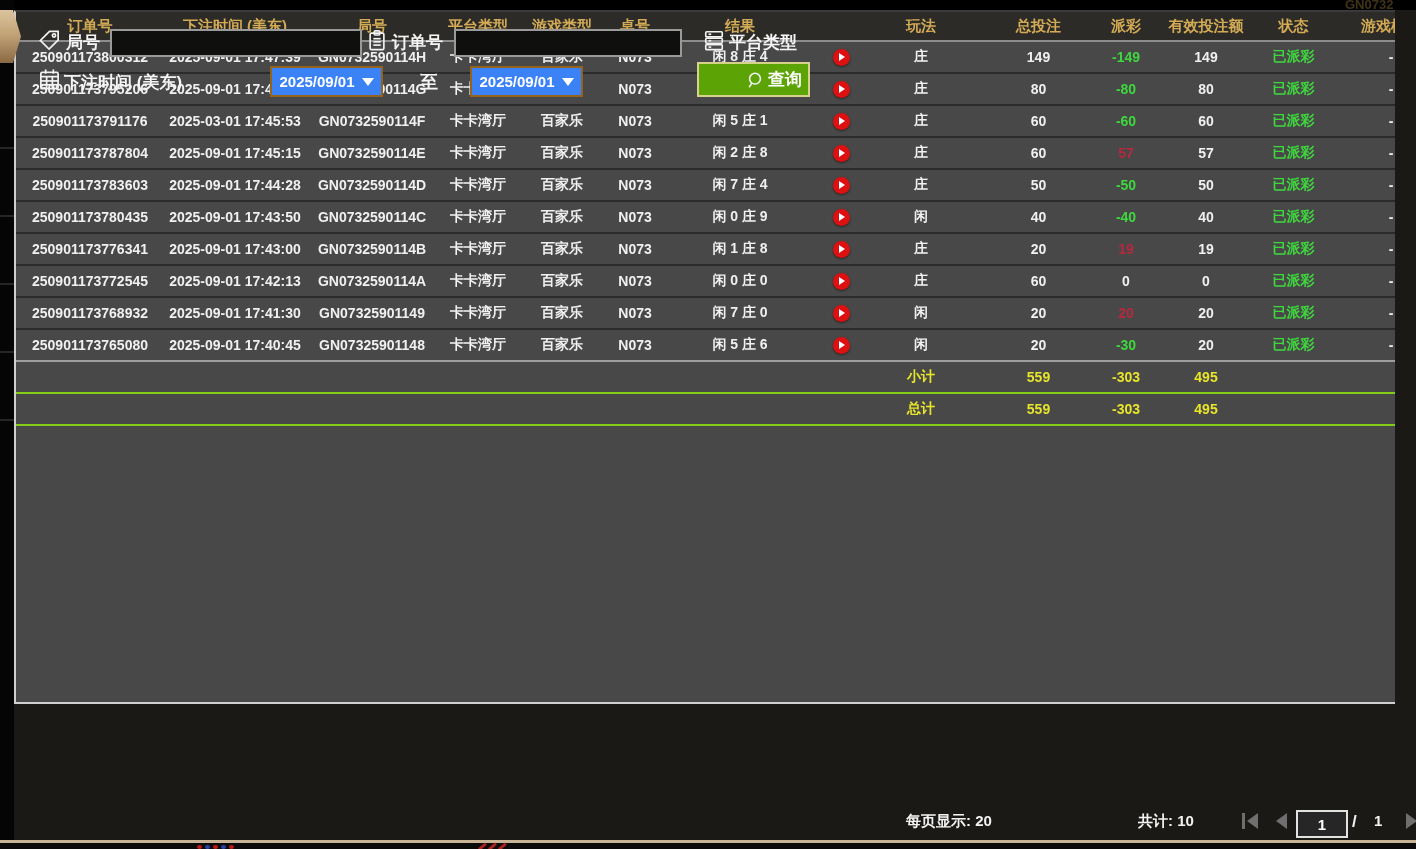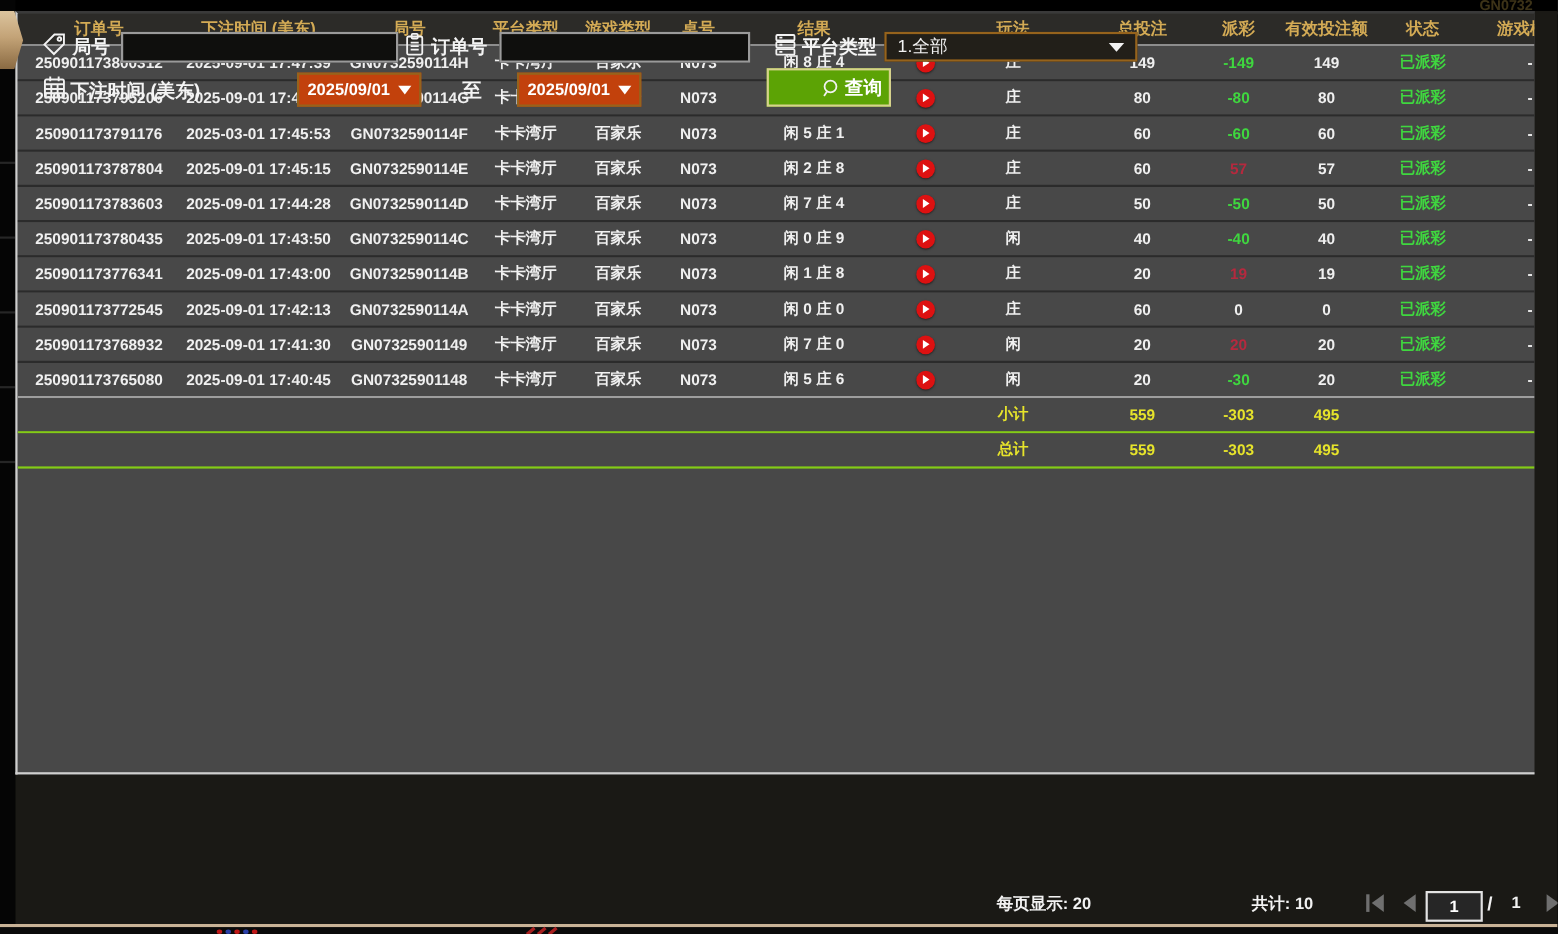--- a/index.html
+++ b/index.html
@@ -20,21 +20,21 @@
   #bg-gameno{left:1345px;top:-3px;font-size:13px;opacity:.3;}
   
   #panel{left:14px;top:10px;width:1402px;height:830px;background:#1a1915;}
   .icon{stroke:#f2f2f2;fill:none;stroke-width:1.8;}
   .flabel{color:#f4f4f4;font-size:17px;font-weight:700;white-space:nowrap;}
   .tinput{background:#0f0f0d;border:2px solid #9a9a9a;color:#fff;font-size:15px;padding:0 6px;outline:none;}
   #platform-select{background:#221f19;border:2px solid var(--accent-border);color:#f2f2f2;
     font-size:16px;display:flex;align-items:center;padding:0 10px;cursor:pointer;}
   #platform-select .sel-arrow{margin-left:auto;width:0;height:0;border-left:7px solid transparent;
     border-right:7px solid transparent;border-top:8px solid #f2f2f2;}
-  .datebtn{background:#c2410c;border:2px solid var(--accent-border);color:#fff;font-size:15px;
+  .datebtn{background:#3b82f6;border:2px solid var(--accent-border);color:#fff;font-size:15px;
     font-weight:700;display:flex;align-items:center;justify-content:center;cursor:pointer;}
   .datebtn .sel-arrow{margin-left:7px;width:0;height:0;border-left:6px solid transparent;
     border-right:6px solid transparent;border-top:8px solid #fff;}
   #query-btn{background:var(--query-green);border:2px solid #d6d28c;color:#fff;font-size:17px;
     font-weight:700;display:flex;align-items:center;justify-content:center;gap:4px;cursor:pointer;padding-left:41px;}
   
   #btable{left:23px;top:102px;width:1379px;height:690px;background:#484848;overflow:hidden;
     border-left:2px solid #cfcfcf;border-bottom:2px solid #cfcfcf;border-top:2px solid #3a3a3a;}
   .trow{display:grid;grid-template-columns:148px 142px 132px 80px 88px 58px 152px 50px 110px 125px 50px 110px 65px 130px;
     height:30px;background:#484848;border-bottom:2px solid #2b2b2b;}
@@ -100,24 +100,20 @@
 
   <svg class="abs icon" style="left:689px;top:19px" width="22" height="23" viewBox="0 0 24 24">
     <rect x="3" y="2.5" width="18" height="5.5" rx="1"></rect>
       <rect x="3" y="9.5" width="18" height="5.5" rx="1"></rect>
       <rect x="3" y="16.5" width="18" height="5.5" rx="1"></rect>
     <line x1="6" y1="5.2" x2="9" y2="5.2"></line>
       <line x1="6" y1="12.2" x2="9" y2="12.2"></line>
       <line x1="6" y1="19.2" x2="9" y2="19.2"></line>
   </svg>
   <div class="abs flabel" style="left:715px;top:21px">平台类型</div>
-  <div id="platform-select" class="abs" style="left:790px;top:19px;width:206px;height:23px">
-    <span>1.全部</span>
-    <span class="sel-arrow"></span>
-  </div>
 
   <svg class="abs icon" style="left:24px;top:58px" width="23" height="23" viewBox="0 0 24 24">
     <rect x="3" y="4.5" width="18" height="17" rx="1.5"></rect>
       <line x1="8" y1="1.5" x2="8" y2="6"></line>
       <line x1="16" y1="1.5" x2="16" y2="6"></line>
     <line x1="3" y1="9" x2="21" y2="9"></line>
       <line x1="3" y1="13.5" x2="21" y2="13.5"></line>
       <line x1="3" y1="17.5" x2="21" y2="17.5"></line>
     <line x1="9" y1="9" x2="9" y2="21.5"></line>
       <line x1="15" y1="9" x2="15" y2="21.5"></line>

